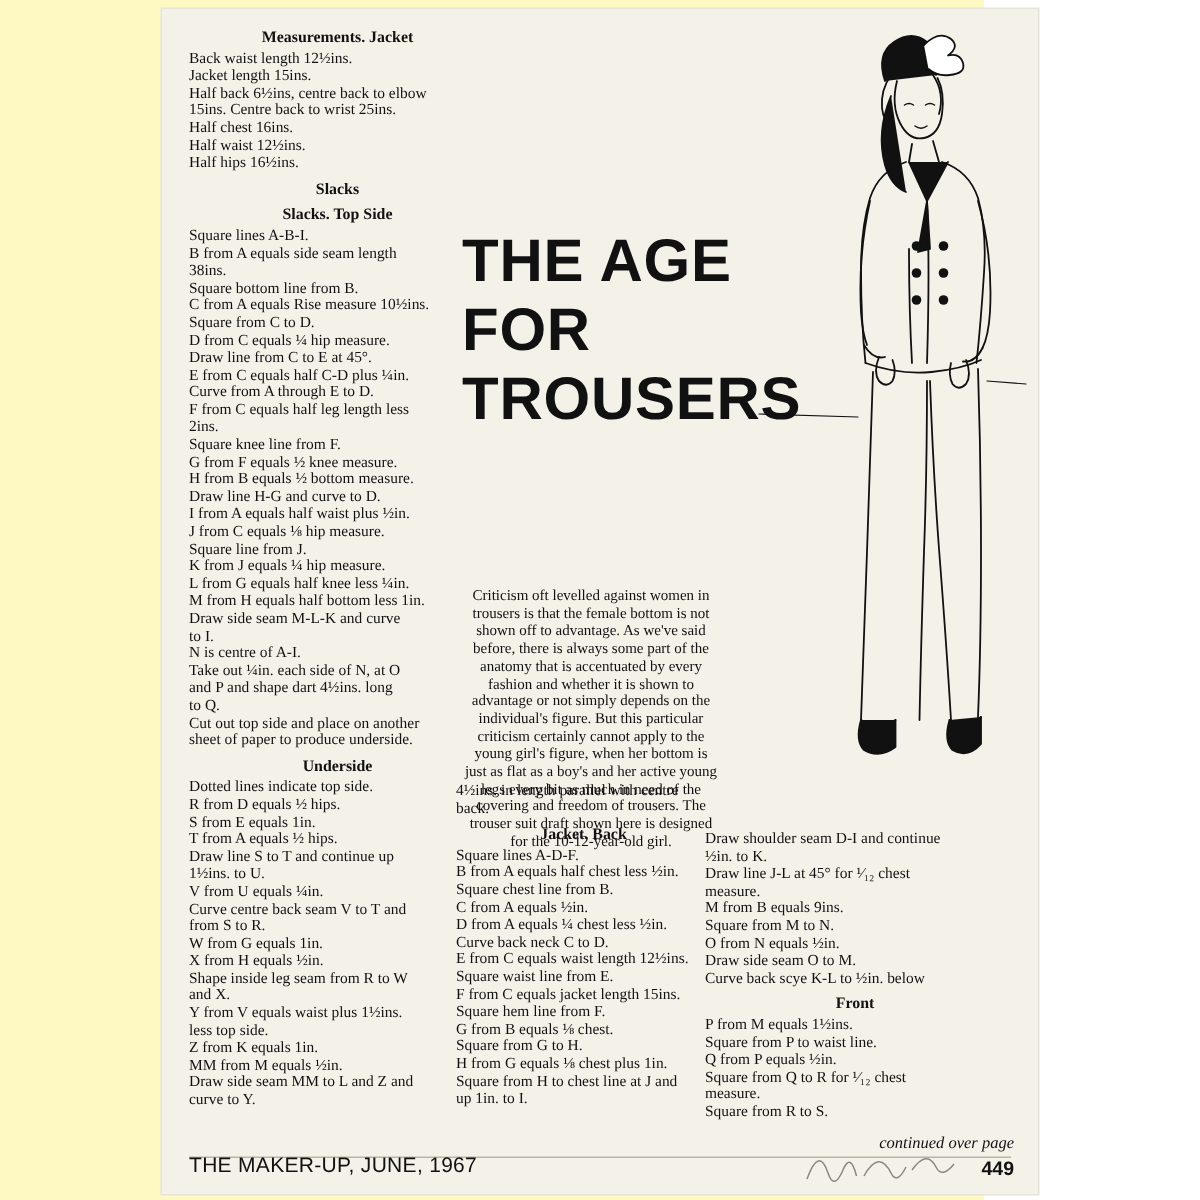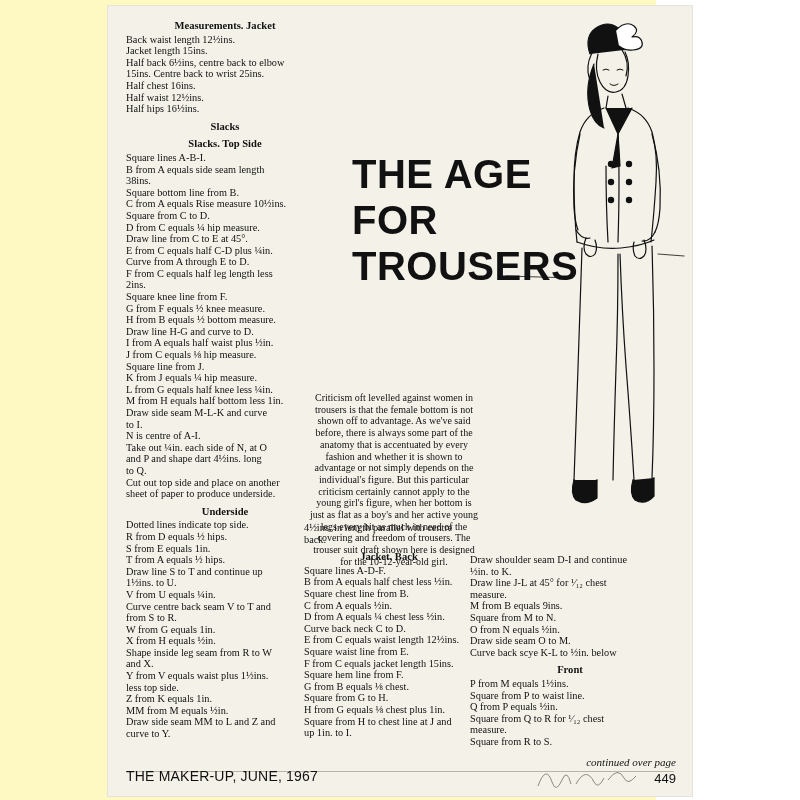--- a/index.html
+++ b/index.html
@@ -70,21 +70,20 @@
     position: absolute;
     left: 200px;
     top: 145px;
     width: 210px;
     font-family: "Liberation Sans", sans-serif;
     font-weight: bold;
     font-size: 40px;
     line-height: 46px;
     letter-spacing: 0.5px;
     color: #111;
-    margin-left: 44px;
   }
   .blurb {
     position: absolute;
     left: 200px;
     top: 386px;
     width: 172px;
     font-family: Liberation Serif, serif;
     font-size: 10px;
     line-height: 11.7px;
     text-align: center;
@@ -110,21 +109,21 @@
     right: 16px;
     bottom: 28px;
     font-style: italic;
     font-size: 11px;
   }
   .footer-page {
     position: absolute;
     right: 16px;
     bottom: 10px;
     font-family: "Liberation Sans", sans-serif;
-    font-weight: normal;
+    font-weight: bold;
     font-size: 13px;
   }
   .scribble {
     position: absolute;
     right: 40px;
     bottom: 2px;
     width: 120px;
     height: 44px;
     opacity: 0.55;
   }

